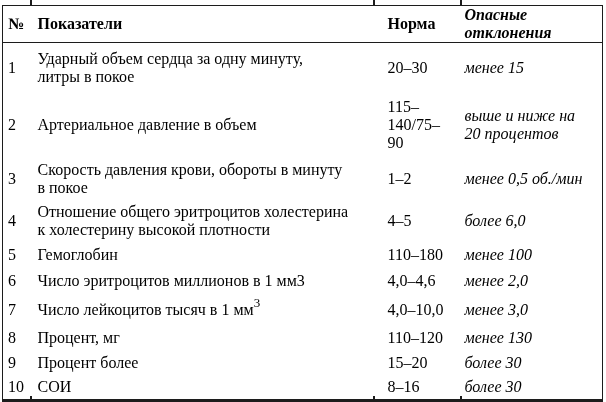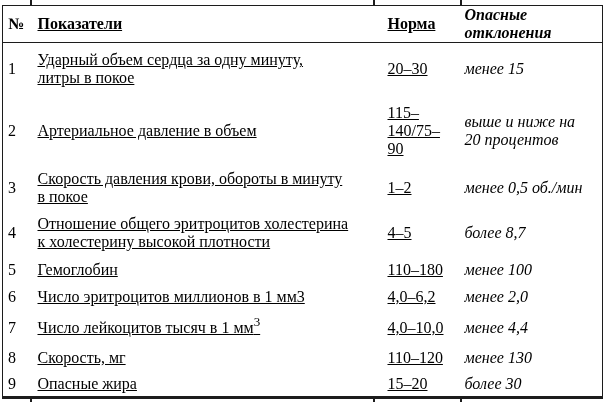--- a/index.html
+++ b/index.html
@@ -31,22 +31,22 @@
     line-height: 18px;
     font-weight: normal;
     text-align: left;
     vertical-align: middle;
     padding: 0;
     white-space: pre-line;
     overflow: hidden;
   }
   thead th { font-weight: bold; }
   .c-num  { padding-left: 5px; }
-  .c-ind  { padding-left: 7px; text-decoration: underline; }
-  .c-norm { padding-left: 14px; text-decoration: underline; }
+  .c-ind  { padding-left: 7px; }
+  .c-norm { padding-left: 14px; }
   .c-dev  { padding-left: 4px; font-style: italic; }
   tr.hrow  { height: 34px; }
   tr.r1  { height: 50px; }
   tr.r2  { height: 65px; }
   tr.r3  { height: 42px; }
   tr.r4  { height: 43px; }
   tr.r5  { height: 25px; }
   tr.r6  { height: 27px; }
   tr.r7  { height: 30px; }
   tr.r8  { height: 26px; }
@@ -117,47 +117,53 @@
         <td class="c-ind">Скорость давления крови, обороты в минуту
 в покое</td>
         <td class="c-norm">1–2</td>
         <td class="c-dev">менее 0,5 об./мин</td>
       </tr>
       <tr class="r4">
         <td class="c-num">4</td>
         <td class="c-ind">Отношение общего эритроцитов холестерина
 к холестерину высокой плотности</td>
         <td class="c-norm">4–5</td>
-        <td class="c-dev">более 8,7</td>
+        <td class="c-dev">более 6,0</td>
       </tr>
       <tr class="r5">
         <td class="c-num">5</td>
         <td class="c-ind">Гемоглобин</td>
         <td class="c-norm">110–180</td>
         <td class="c-dev">менее 100</td>
       </tr>
       <tr class="r6">
         <td class="c-num">6</td>
         <td class="c-ind">Число эритроцитов миллионов в 1 мм3</td>
-        <td class="c-norm">4,0–6,2</td>
+        <td class="c-norm">4,0–4,6</td>
         <td class="c-dev">менее 2,0</td>
       </tr>
       <tr class="r7">
         <td class="c-num">7</td>
         <td class="c-ind"><span>Число лейкоцитов тысяч в 1 мм</span><sup class="cell-sup">3</sup></td>
         <td class="c-norm">4,0–10,0</td>
-        <td class="c-dev">менее 4,4</td>
+        <td class="c-dev">менее 3,0</td>
       </tr>
       <tr class="r8">
         <td class="c-num">8</td>
-        <td class="c-ind">Скорость, мг</td>
+        <td class="c-ind">Процент, мг</td>
         <td class="c-norm">110–120</td>
         <td class="c-dev">менее 130</td>
       </tr>
       <tr class="r9">
         <td class="c-num">9</td>
-        <td class="c-ind">Опасные жира</td>
+        <td class="c-ind">Процент более</td>
         <td class="c-norm">15–20</td>
+        <td class="c-dev">более 30</td>
+      </tr>
+      <tr class="r10">
+        <td class="c-num">10</td>
+        <td class="c-ind">СОИ</td>
+        <td class="c-norm">8–16</td>
         <td class="c-dev">более 30</td>
       </tr>
     </tbody>
   </table>
 </div>
 
 </body></html>

